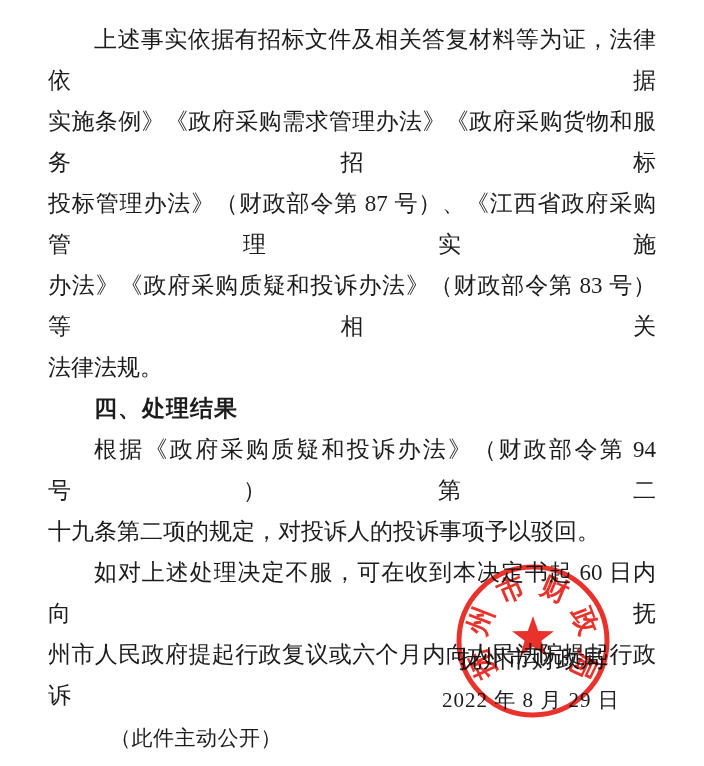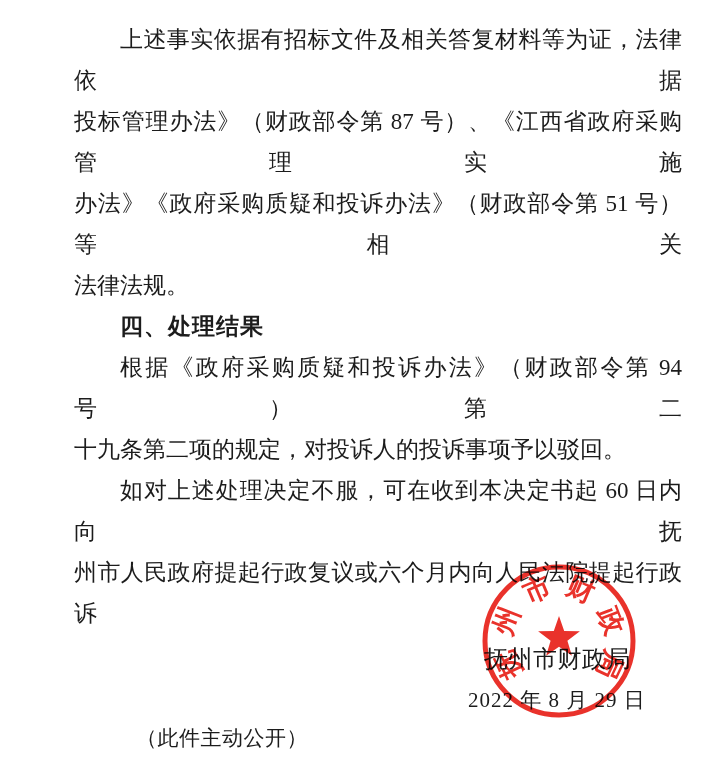--- a/index.html
+++ b/index.html
@@ -5,21 +5,20 @@
   * { margin: 0; padding: 0; box-sizing: border-box; }
   html, body { background: #ffffff; }
   .page {
     position: relative;
     width: 664px;
     height: 766px;
     background: #ffffff;
     overflow: hidden;
     font-family: "Liberation Serif", serif;
     color: #1c1c1c;
-    margin-left: 26px;
   }
   .body-text {
     position: absolute;
     top: 19px;
     left: 48px;
     width: 608px;
     font-size: 23px;
     line-height: 41px;
   }
   .line {
@@ -88,22 +87,23 @@
     dominant-baseline: central;
   }
 </style>
 </head>
 <body>
 
 <div class="page">
 
   <div class="body-text">
     <div class="line indent">上述事实依据有招标文件及相关答复材料等为证，法律依据</div>
+    <div class="line">实施条例》《政府采购需求管理办法》《政府采购货物和服务招标</div>
     <div class="line">投标管理办法》（财政部令第 87 号）、《江西省政府采购管理实施</div>
-    <div class="line">办法》《政府采购质疑和投诉办法》（财政部令第 51 号）等相关</div>
+    <div class="line">办法》《政府采购质疑和投诉办法》（财政部令第 83 号）等相关</div>
     <div class="line lastline">法律法规。</div>
 
     <div class="heading">四、处理结果</div>
 
     <div class="line indent">根据《政府采购质疑和投诉办法》（财政部令第 94 号）第二</div>
     <div class="line lastline">十九条第二项的规定，对投诉人的投诉事项予以驳回。</div>
 
     <div class="line indent">如对上述处理决定不服，可在收到本决定书起 60 日内向抚</div>
     <div class="line">州市人民政府提起行政复议或六个月内向人民法院提起行政诉</div>
 

